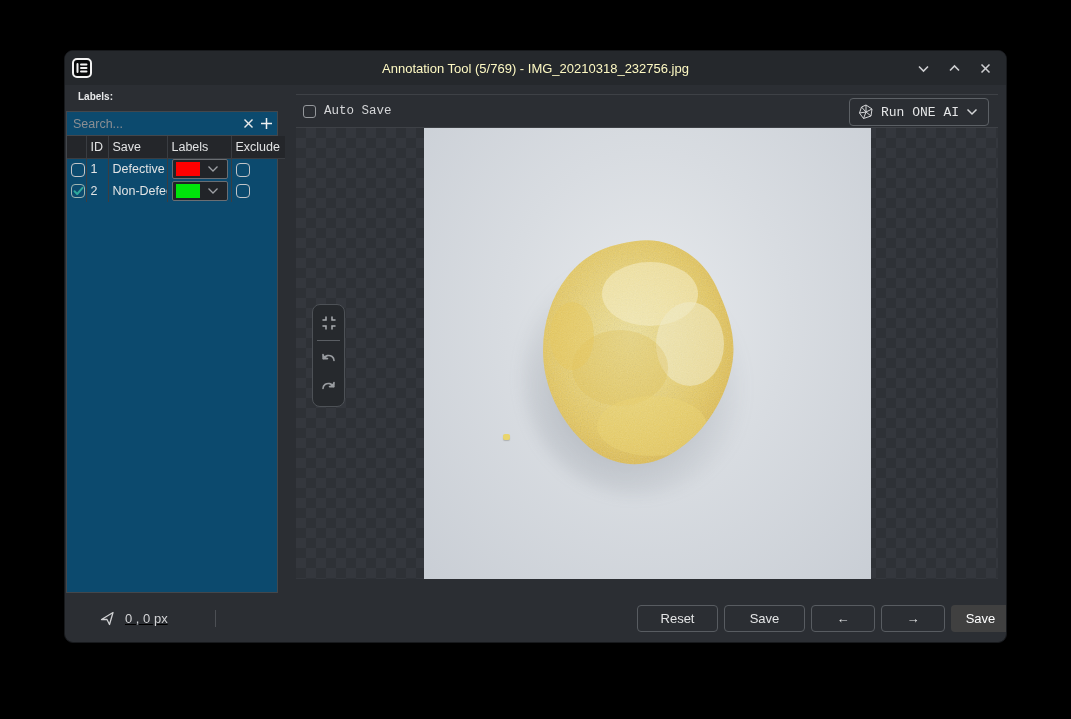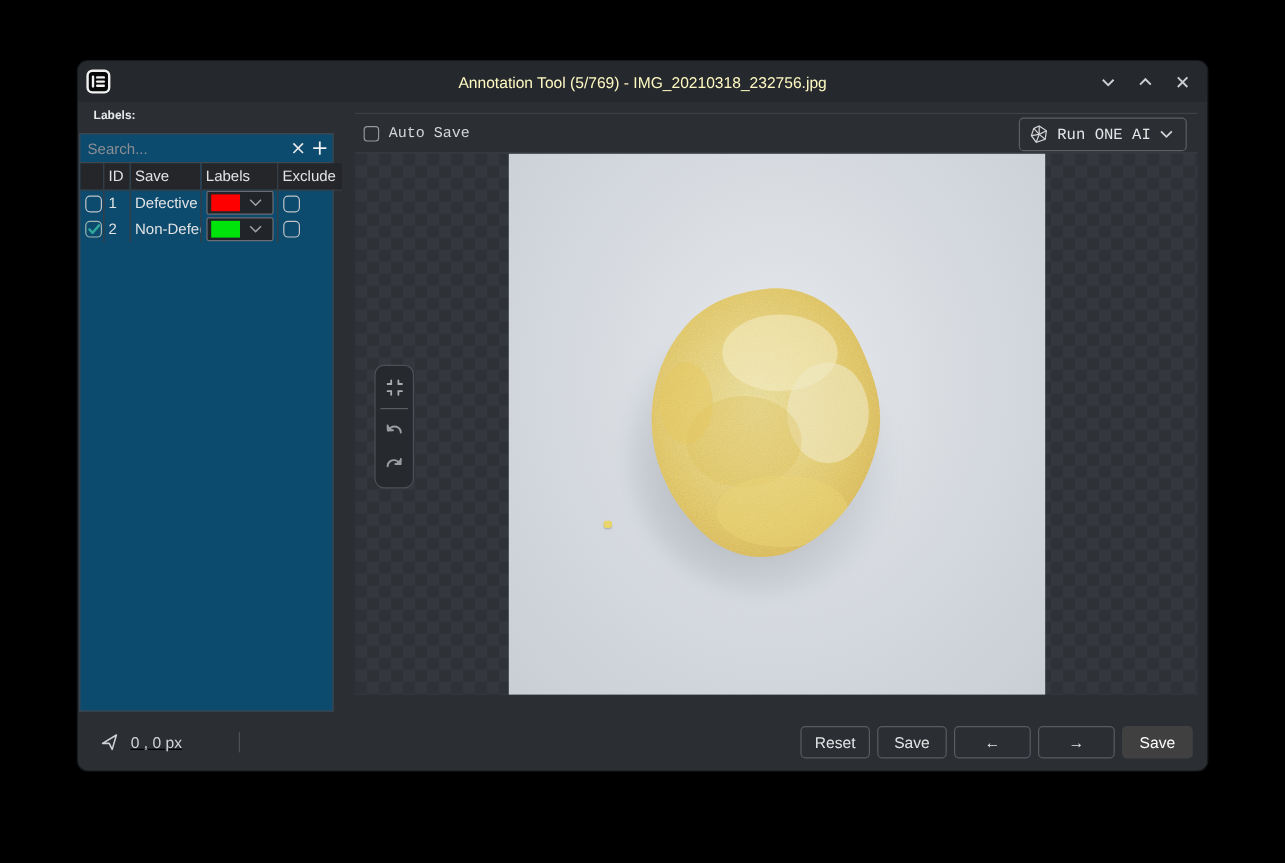--- a/index.html
+++ b/index.html
@@ -74,29 +74,29 @@
            border-radius:2px; box-shadow:0 1px 1px rgba(120,120,110,0.4); }
 
   
   .tool-palette { position:absolute; left:16px; top:176px; width:33px; height:103px; background:#26292d;
                   border:1px solid #4d5156; border-radius:8px; display:flex; flex-direction:column;
                   align-items:center; padding:7px 0; gap:6px; }
   .tool-btn { width:22px; height:22px; display:flex; align-items:center; justify-content:center; }
   .tool-divider { width:23px; height:1px; background:#5a5e63; }
 
   
-  .bottom-bar { position:absolute; left:0; top:542px; width:943px; height:51px; display:flex; align-items:center;text-decoration:underline; }
+  .bottom-bar { position:absolute; left:16px; top:542px; width:943px; height:51px; display:flex; align-items:center;text-decoration:underline; }
   .coords-group { display:flex; align-items:center; gap:10px; margin-left:19px; }
   .coords-text { color:#d3d4d6; font-size:13px; }
   .vdivider { width:1px; height:17px; background:#4c4f54; margin-left:47px; }
   .hint { display:flex; align-items:center; gap:5px; margin-left:10px; color:#cfd0d2; font-size:12.5px; }
   .btn-group { position:absolute; right:14px; display:flex; gap:6px; }
   .btn { height:27px; border:1px solid #585c61; border-radius:4px; background:#2b2e33; color:#e4e5e6;
          font-size:13px; display:flex; align-items:center; justify-content:center; font-family:"Liberation Sans",sans-serif; }
-  .btn.w58{width:58px;} .btn.w64{width:64px;}
+  .btn.w58{width:81px;} .btn.w64{width:64px;}
   .btn.save { border:none; color:#ffffff; width:59px; }
 </style>
 </head>
 <body>
 
 <div class="window">
 
   <div class="titlebar">
     <div class="app-logo">
       <svg width="12" height="12" viewBox="0 0 12 12">

